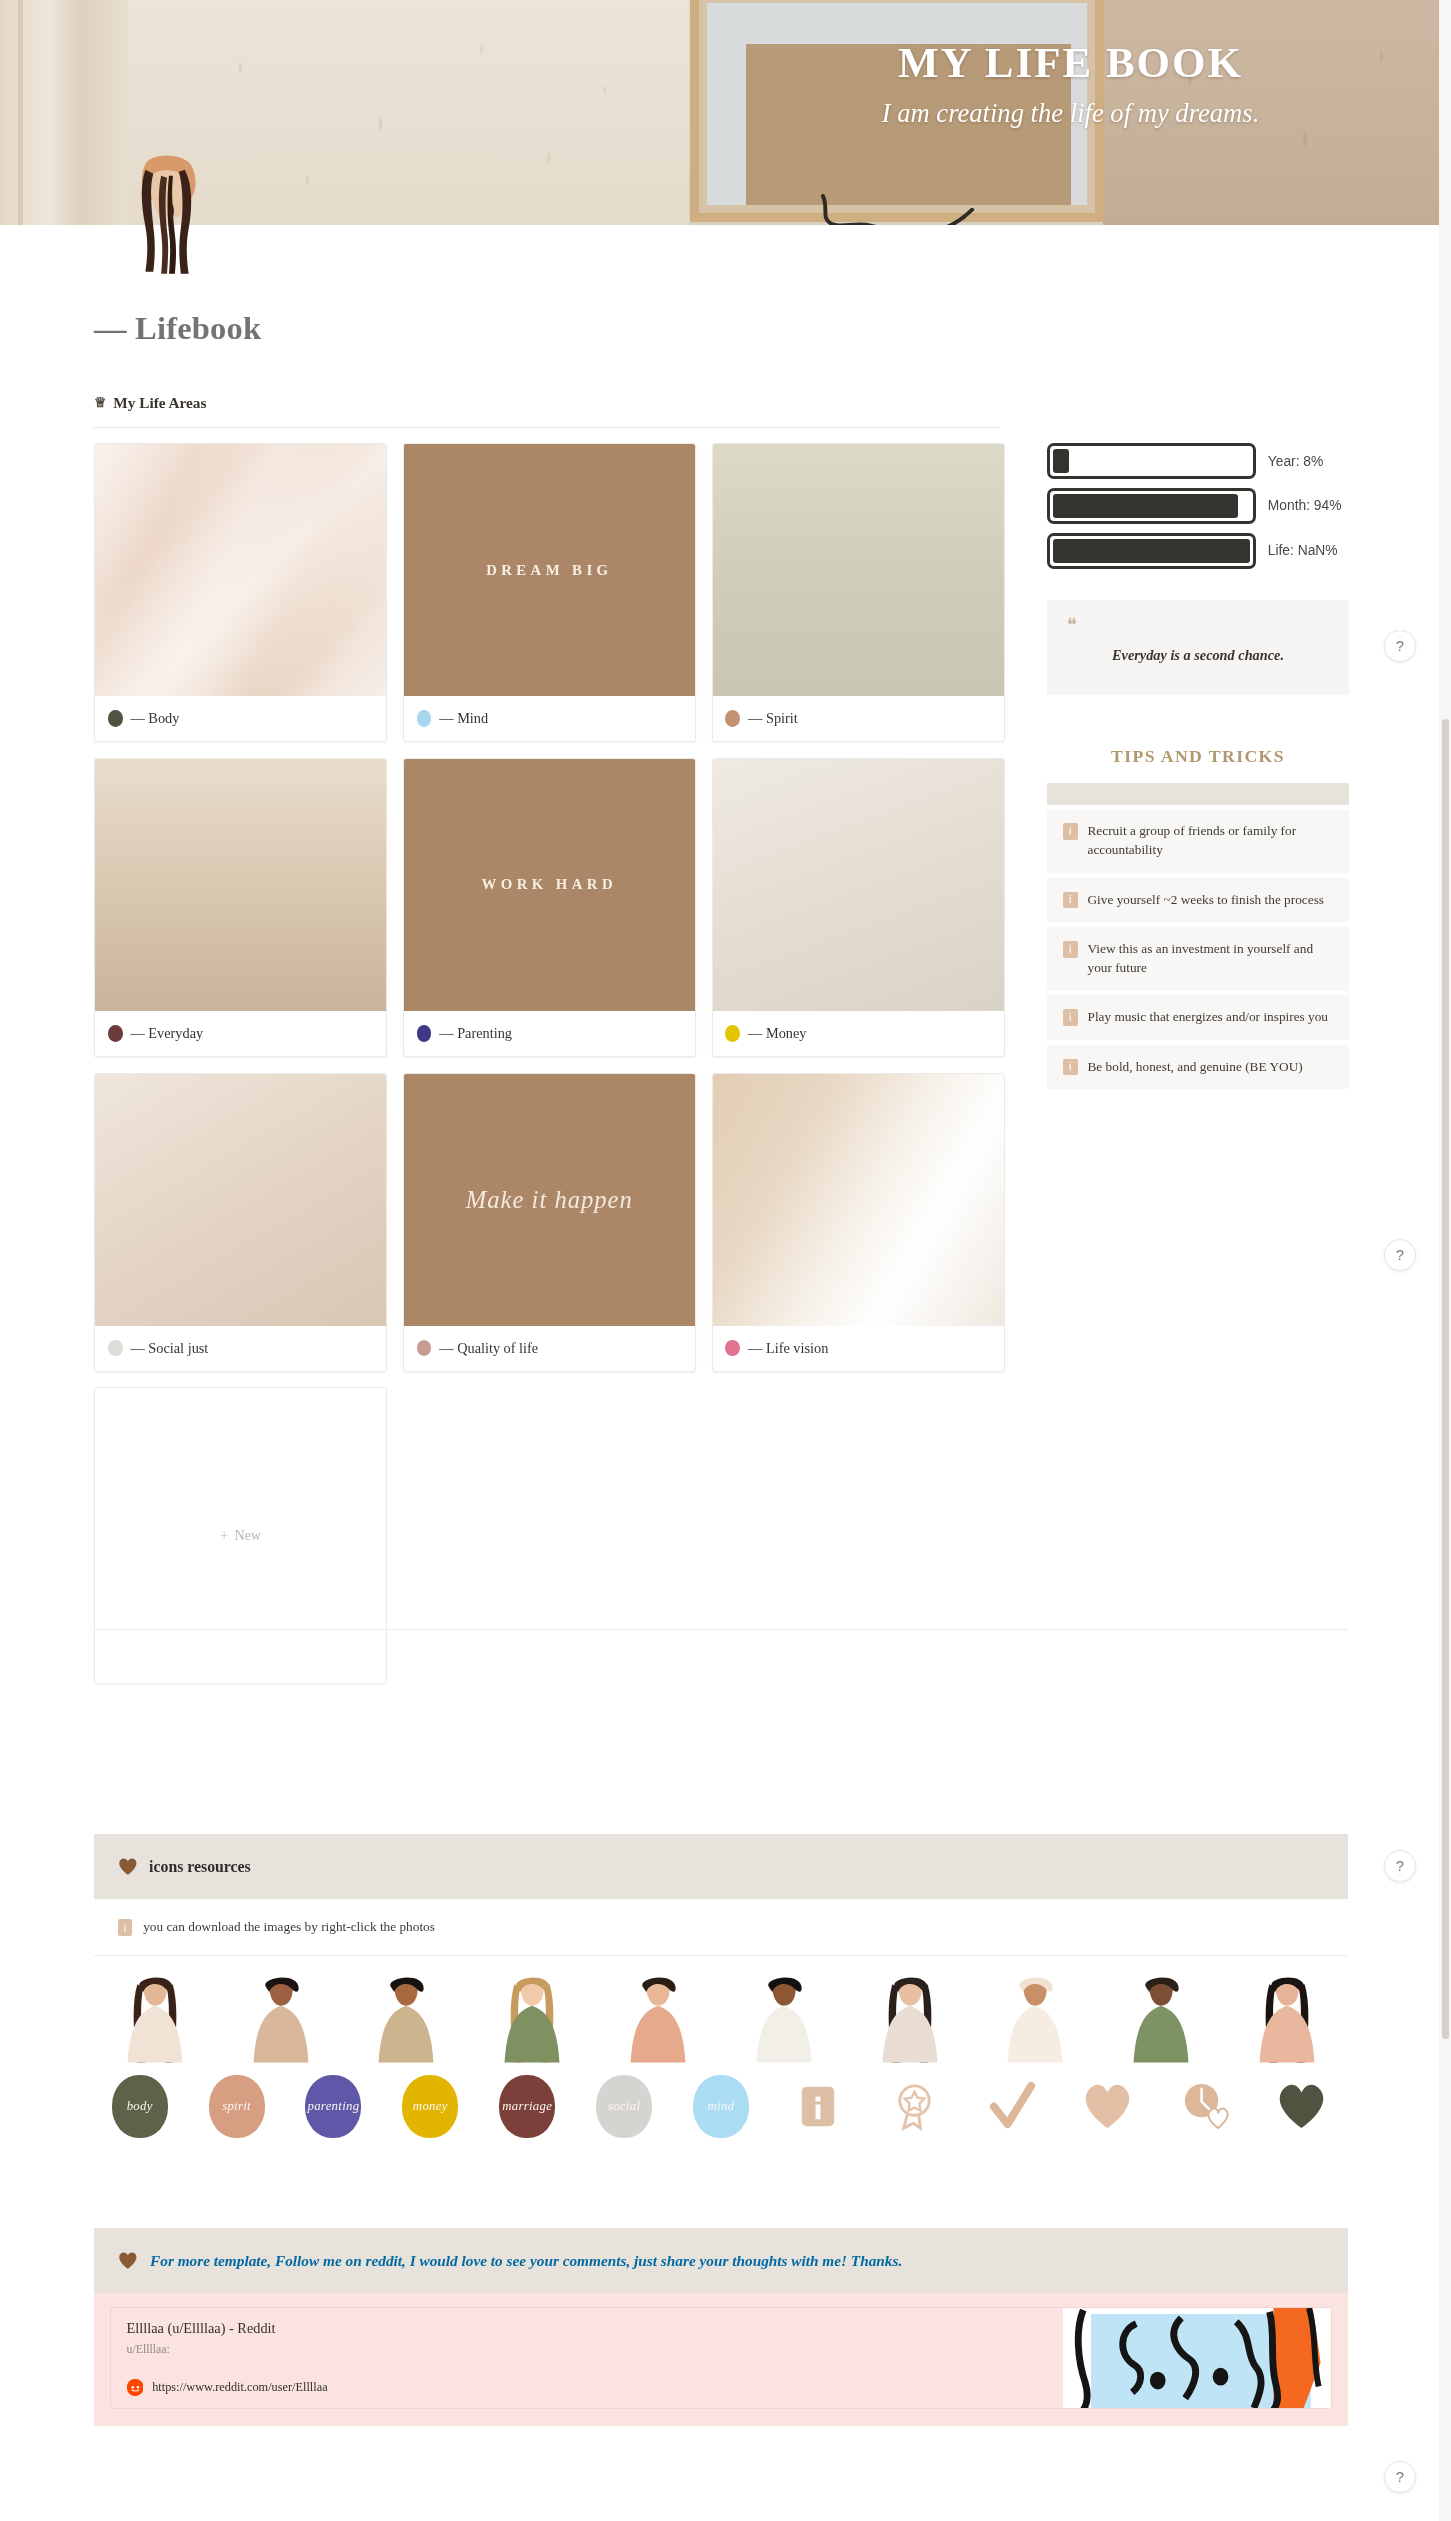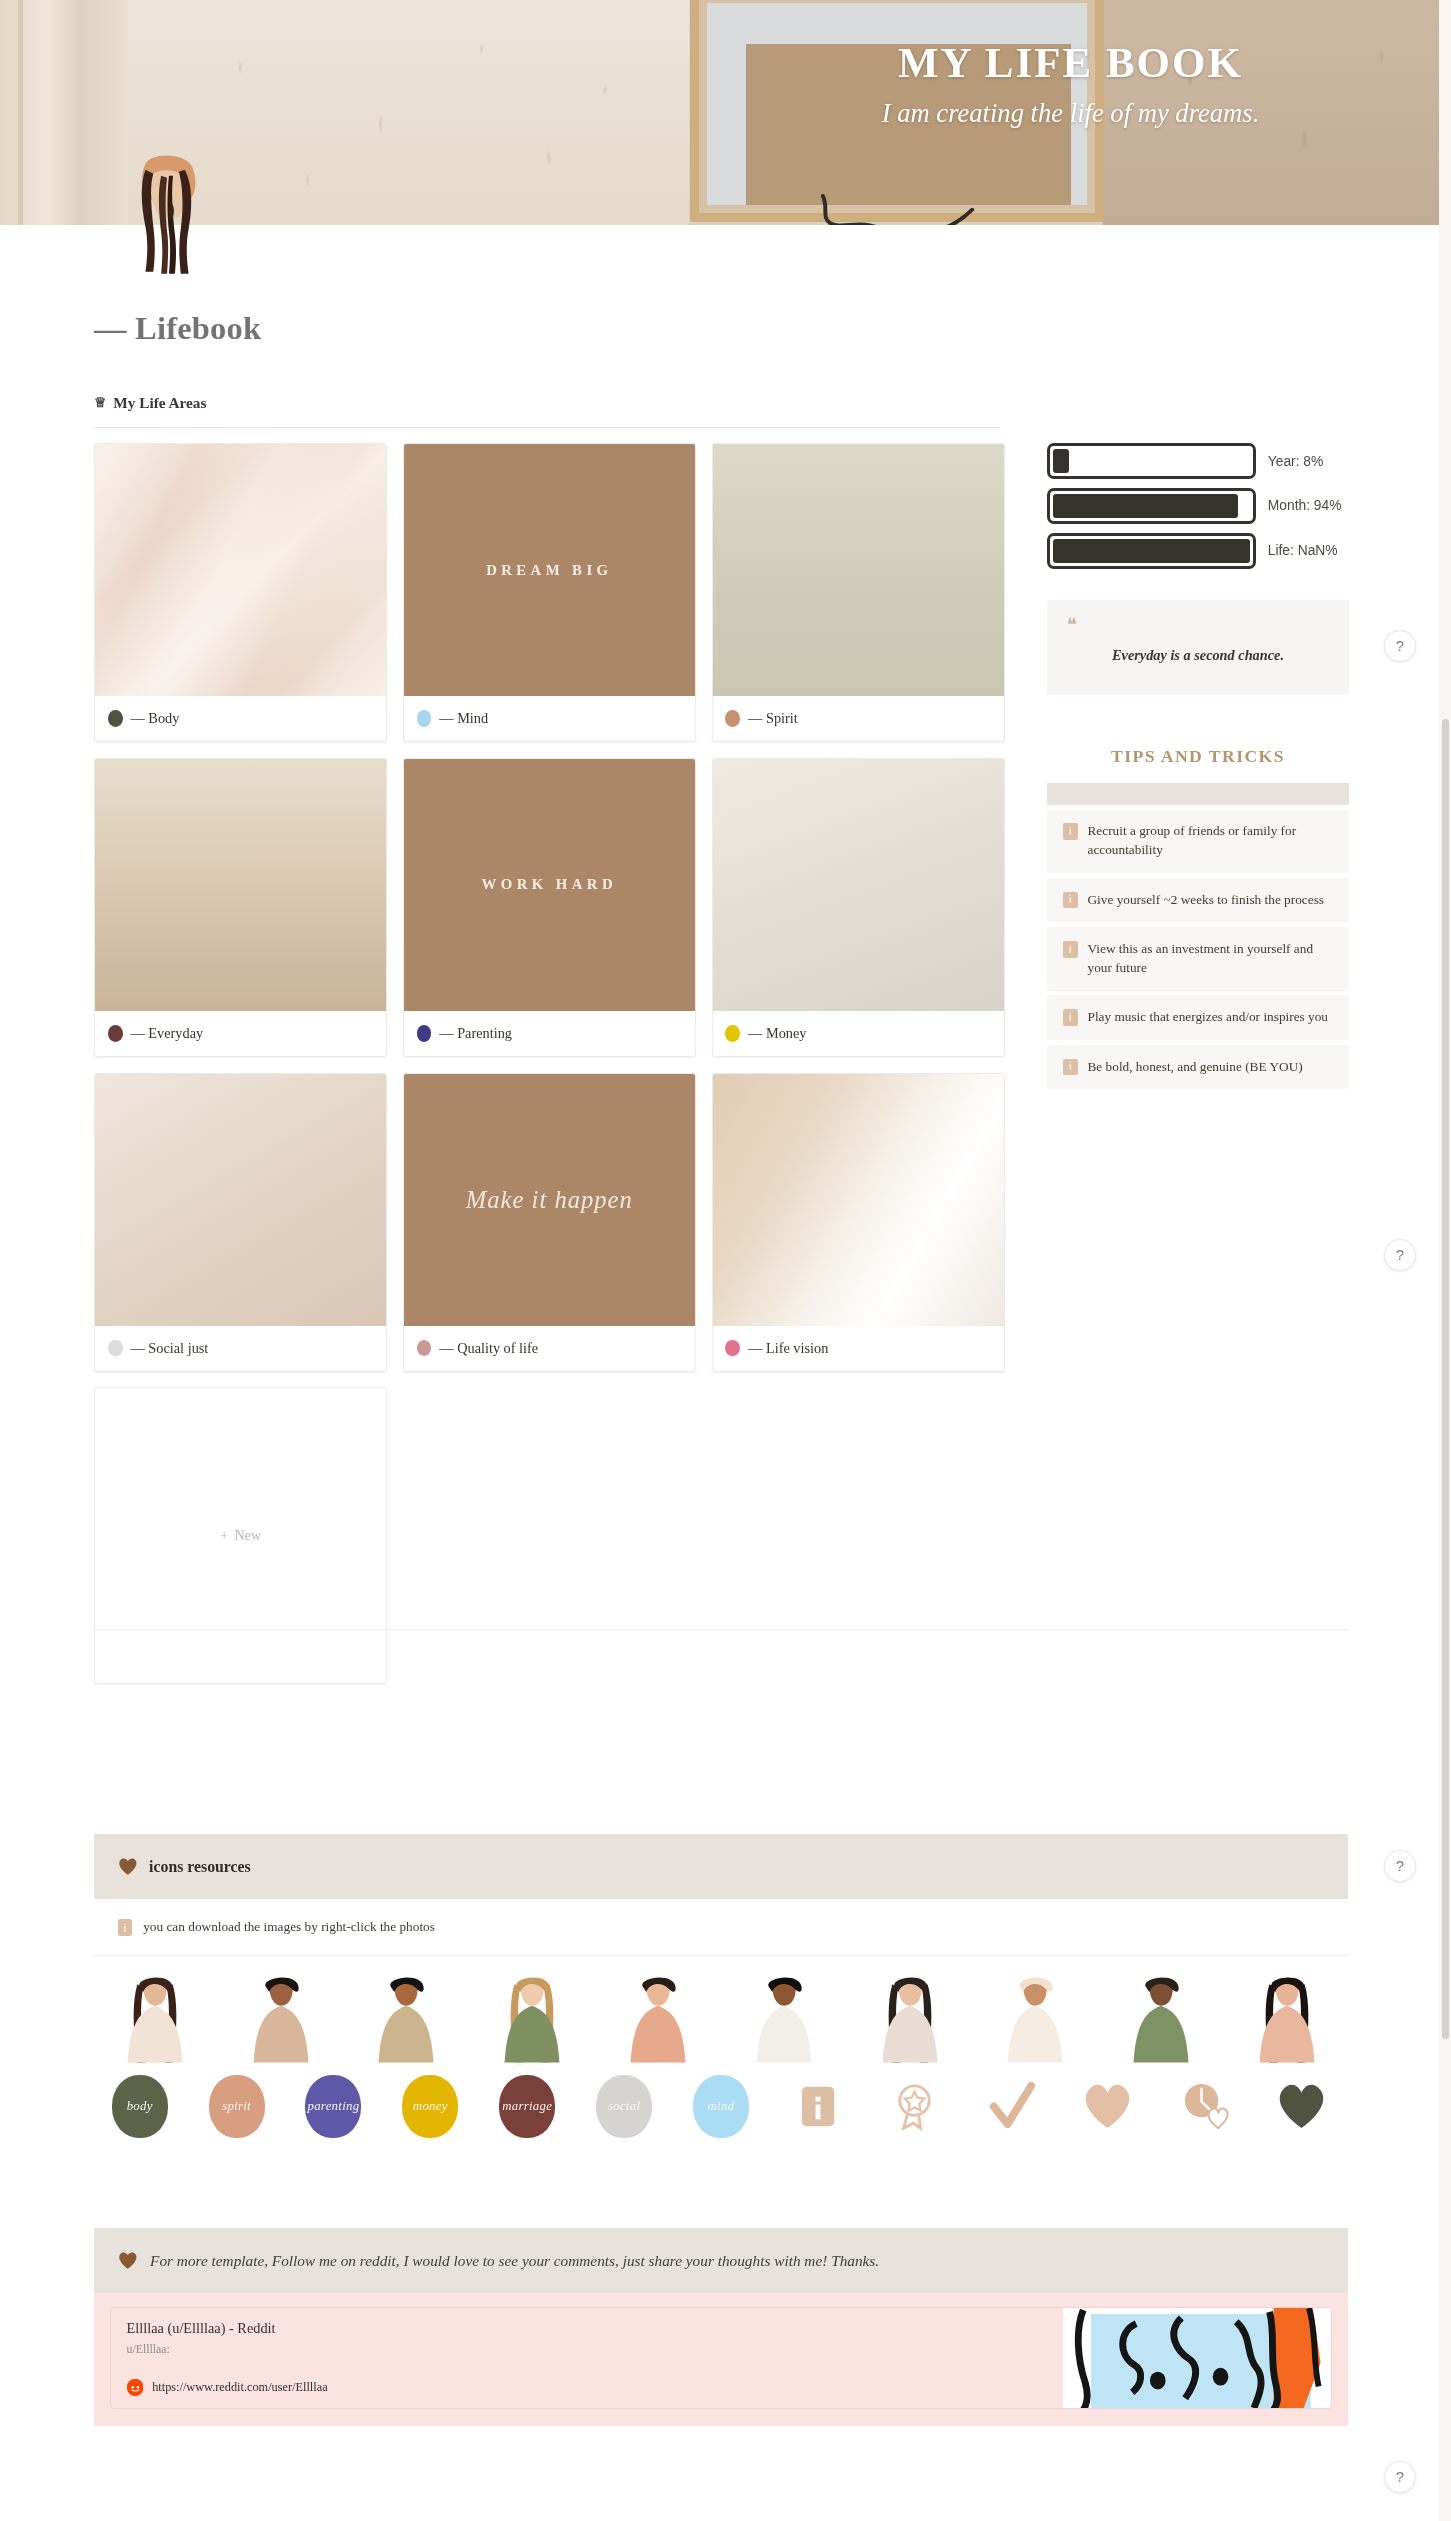--- a/index.html
+++ b/index.html
@@ -266,22 +266,22 @@
     color:#fbf7f2; font-family:"Liberation Serif",serif; font-style:italic;
     font-size:12.8px; letter-spacing:0.3px;
   }
   .plain-ic { width:56px; height:63px; display:flex; align-items:center; justify-content:center; }
 
   
   .foot-block { position:absolute; left:94px; top:2228px; width:1254px; }
   .foot-head {
     height: 65px; background:#e7e3dc; display:flex; align-items:center; gap:12.8px;
     padding: 0 23.6px;
-    font-family:"Liberation Serif",serif; font-weight:400; font-style:italic;
-    font-size:15.3px; color:#404040;
+    font-family:"Liberation Serif",serif; font-weight:700; font-style:italic;
+    font-size:15.3px; color:#0369a1;
   }
   .foot-card-wrap { background:#fbe3e2; padding: 13.8px 15.8px 17.7px 15.8px; }
   .foot-card {
     background:#fbe3e2; border:1px solid #f3d2d1; border-radius:3.9px;
     height: 102px; position:relative; overflow:hidden; padding: 11.8px 15.8px;
   }
   .fc-title { font-family:"Liberation Serif",serif; font-size:14.3px; color:#33302c; }
   .fc-sub { margin-top:5.9px; font-family:"Liberation Serif",serif; font-size:11.8px; color:#8e8a85; }
   .fc-url-row { position:absolute; left:15.8px; bottom:11.8px; display:flex; align-items:center; gap:8.9px; }
   .reddit-badge { width:16.7px; height:16.7px; border-radius:50%; background:#ff4500; position:relative; }

